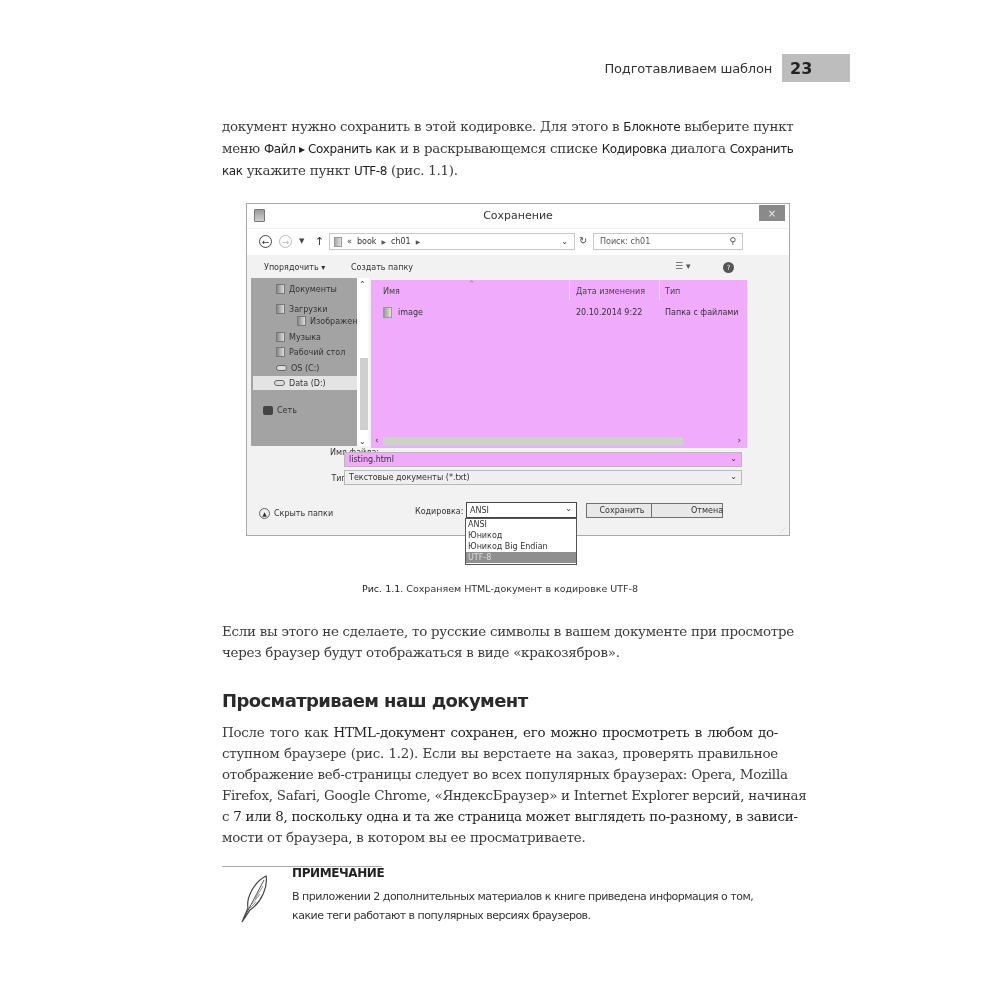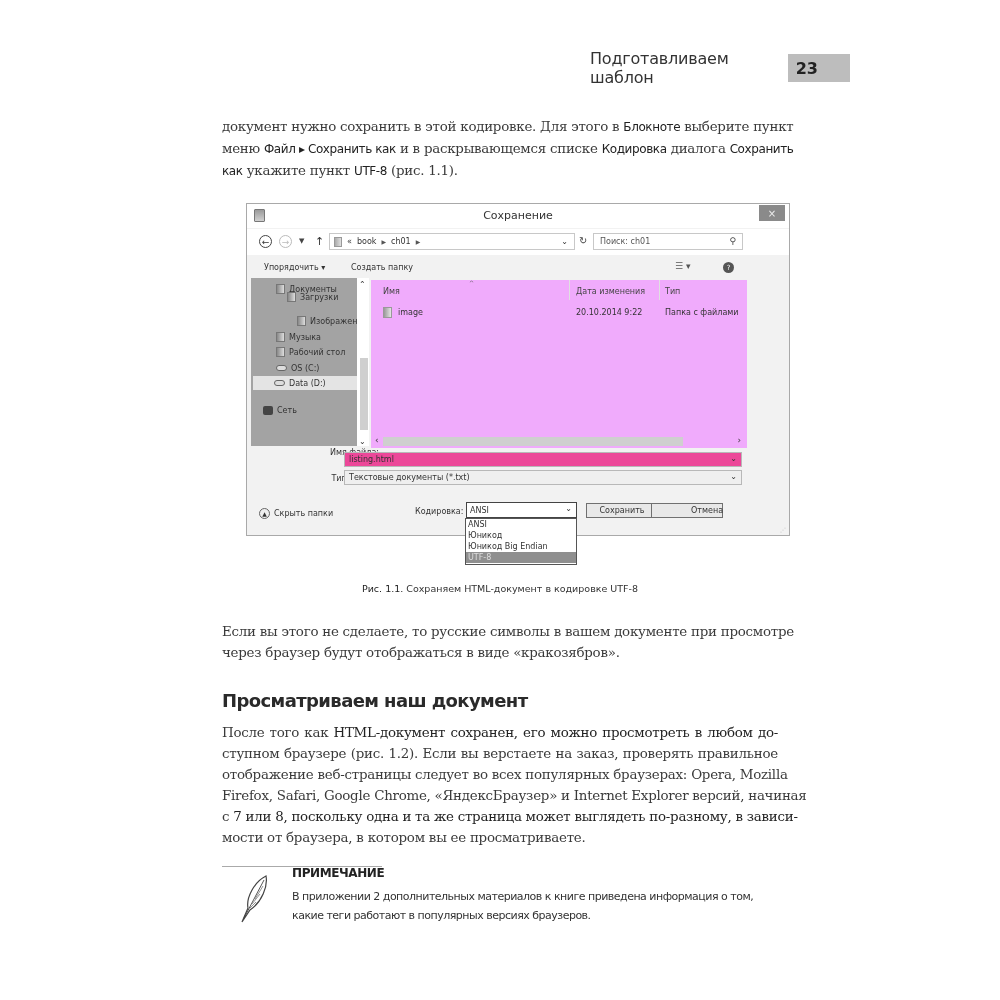--- a/index.html
+++ b/index.html
@@ -1,21 +1,21 @@
 <!DOCTYPE html>
 <html><head>
 <meta charset="utf-8">
 <style>
   * { box-sizing: border-box; margin: 0; padding: 0; }
   html, body { width: 1000px; height: 1000px; background: #ffffff; overflow: hidden; }
   body { position: relative; font-family: "DejaVu Serif", serif; color: #333; }
 
   
   .run-head { position: absolute; top: 54px; left: 590px; width: 260px; height: 28px; display: flex; align-items: center; justify-content: flex-end; }
-  .run-title { font-family: "DejaVu Sans", sans-serif; font-size: 16px; color: #333; margin-right: 10px; letter-spacing: -0.2px; }
+  .run-title { font-family: "DejaVu Sans", sans-serif; font-size: 13px; color: #333; margin-right: 10px; letter-spacing: -0.2px; }
   .page-num { width: 68px; height: 28px; background: #bdbdbd; font-family: "DejaVu Sans", sans-serif; font-weight: bold; font-size: 16px; color: #222; display: flex; align-items: center; padding-left: 8px; }
 
   .para { position: absolute; left: 222px; width: 556px; font-size: 13.4px; line-height: 21px; color: #3a3a3a; text-align: justify; letter-spacing: -0.25px; }
   .para .line { display: block; white-space: nowrap; text-align-last: justify; }
   .para .line.last { text-align-last: left; }
   .sans { font-family: "DejaVu Sans", sans-serif; font-size: 12px; color: #222; letter-spacing: -0.4px; }
   .b { font-weight: normal; color: #222; }
 
   #p1 { top: 116px; }
   #p2 { top: 621px; }
@@ -70,21 +70,21 @@
   .file-row .name { position: absolute; left: 12px; top: 3px; display: flex; align-items: center; }
   .file-row .name .ico { width: 9px; height: 11px; margin-right: 6px; background: linear-gradient(90deg, #999, #e5e5e5); border: 1px solid #999; }
   .file-row .date { position: absolute; left: 205px; top: 4px; }
   .file-row .type { position: absolute; left: 294px; top: 4px; white-space: nowrap; }
   .hscroll { position: absolute; left: 0; bottom: 0; width: 376px; height: 14px; }
   .hscroll .left { position: absolute; left: 4px; top: 1px; font-size: 9px; }
   .hscroll .thumb { position: absolute; left: 12px; top: 3px; width: 300px; height: 9px; background: #cfcfcf; }
   .hscroll .right { position: absolute; right: 6px; top: 1px; font-size: 9px; }
 
   .field-label { position: absolute; right: 410px; font-size: 8px; color: #333; white-space: nowrap; }
-  .field { position: absolute; left: 97px; width: 398px; height: 15px; border: 1px solid #b8b8b8; background: #ec4899; padding-left: 4px; display: flex; align-items: center; }
+  .field { position: absolute; left: 97px; width: 398px; height: 15px; border: 1px solid #b8b8b8; background: #f0abfc; padding-left: 4px; display: flex; align-items: center; }
   .field.type { background: #efefef; }
   .field .dd { position: absolute; right: 4px; top: 1px; font-size: 8px; }
 
   .hide-folders { position: absolute; left: 12px; top: 304px; display: flex; align-items: center; }
   .hide-folders .circ { width: 11px; height: 11px; border: 1px solid #666; border-radius: 50%; margin-right: 4px; font-size: 6px; display: flex; align-items: center; justify-content: center; background: #eee; }
   .enc-label { position: absolute; left: 168px; top: 303px; }
   .enc-select { position: absolute; left: 219px; top: 298px; width: 111px; height: 16px; border: 1px solid #444; background: #fff; padding-left: 3px; display: flex; align-items: center; }
   .enc-select .dd { position: absolute; right: 4px; top: 1px; font-size: 8px; }
   .btn { position: absolute; top: 299px; width: 72px; height: 15px; border: 1px solid #707070; background: #e8e8e8; display: flex; align-items: center; justify-content: center; font-size: 8px; }
   .btn.save { left: 339px; }
@@ -150,21 +150,21 @@
     <span class="tb-newfolder">Создать папку</span>
     <span class="tb-view">☰ ▾</span>
     <span class="tb-help">?</span>
   </div>
 
   <div class="nav-pane">
     <div class="nav-item" style="top:4px;">
         <span class="ico"></span>
         <span>Документы</span>
       </div>
-    <div class="nav-item" style="top:12px;margin-left:11px;">
+    <div class="nav-item" style="top:24px;">
         <span class="ico"></span>
         <span>Загрузки</span>
       </div>
     <div class="nav-item" style="top:36px;padding-left:21px;">
         <span class="ico"></span>
         <span>Изображения</span>
       </div>
     <div class="nav-item" style="top:52px;">
         <span class="ico"></span>
         <span>Музыка</span>

